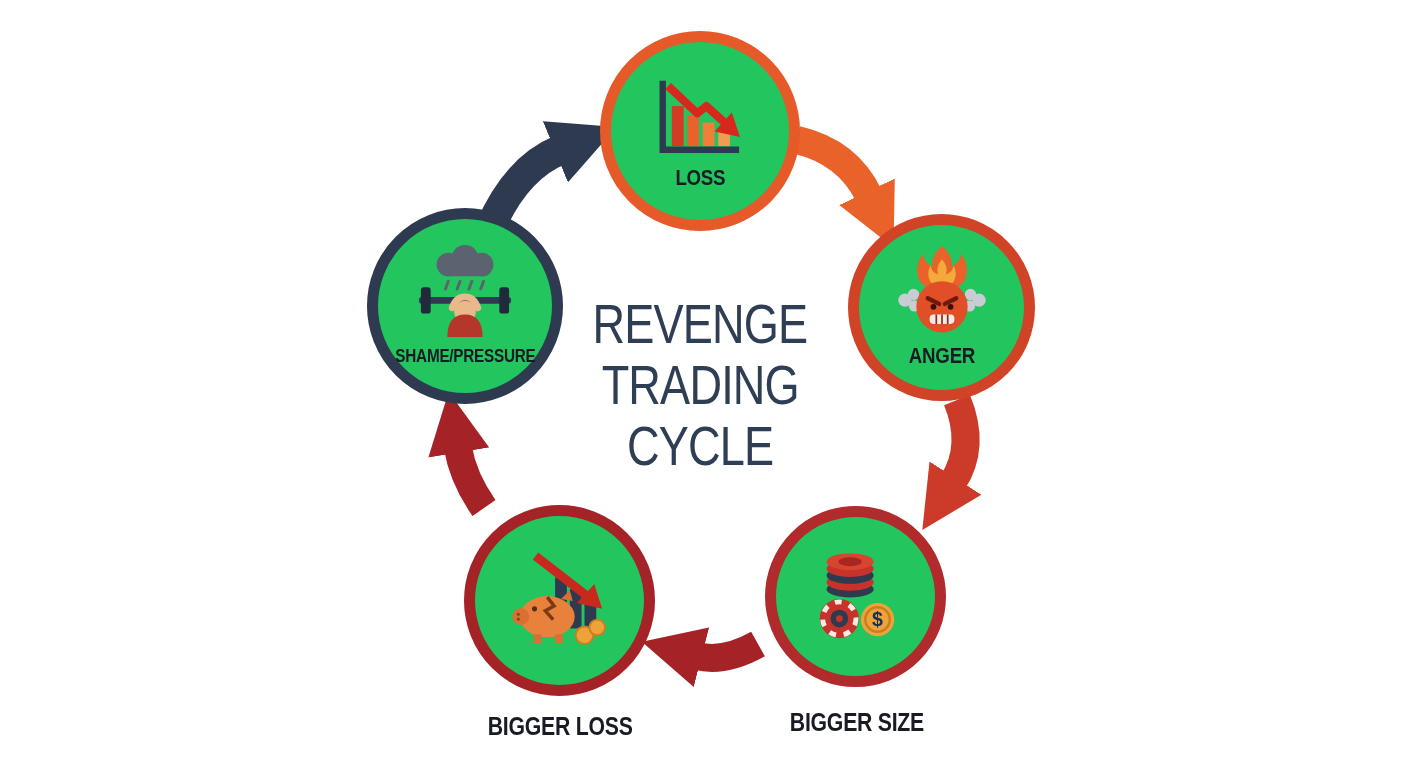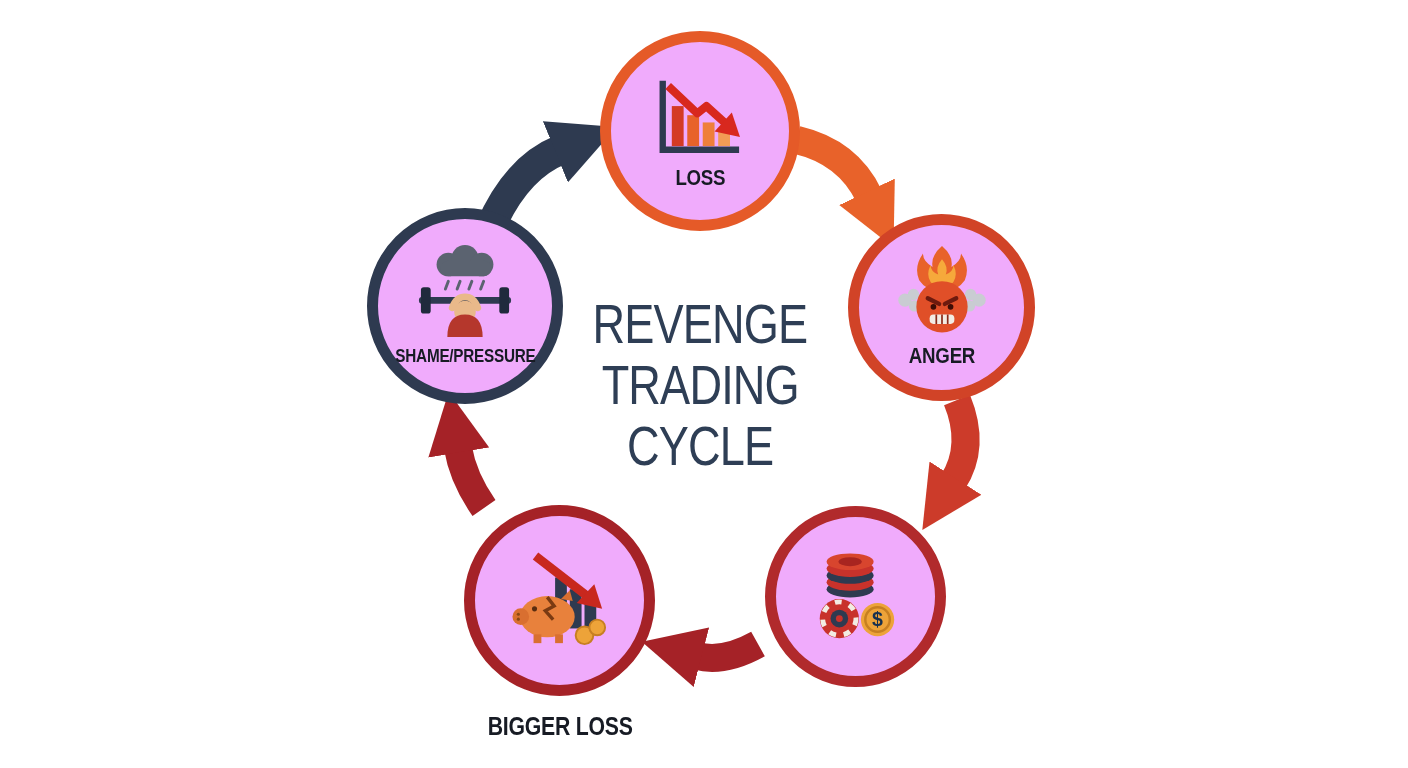--- a/index.html
+++ b/index.html
@@ -4,21 +4,21 @@
 <style>
   * { margin:0; padding:0; box-sizing:border-box; }
   html,body { background:#fff; font-family:"Liberation Sans", sans-serif; }
   .canvas {
     position:relative; width:1408px; height:768px;
     background:var(--background,#fff); overflow:hidden;
   }
   .arrows { position:absolute; left:0; top:0; width:1408px; height:768px; }
 
   .node {
-    position:absolute; border-radius:50%; background:#f0abfc;
+    position:absolute; border-radius:50%; background:#22c55e;
     display:flex; flex-direction:column; align-items:center; justify-content:center;
     z-index:2;
   }
   .node-loss        { left:600px; top:31px;  width:200px; height:200px; border:11px solid var(--loss-ring); }
   .node-anger       { left:848px; top:214px; width:187px; height:187px; border:11px solid var(--anger-ring); }
   .node-bigger-size { left:765px; top:506px; width:181px; height:181px; border:11px solid var(--bigger-size-ring); }
   .node-bigger-loss { left:464px; top:505px; width:191px; height:191px; border:11px solid var(--bigger-loss-ring); }
   .node-shame       { left:367px; top:208px; width:196px; height:196px; border:11px solid var(--shame-ring); }
 
   .node-label {
@@ -174,14 +174,17 @@
       <circle cx="55" cy="68" r="11" fill="#e9b98a"></circle>
       <path d="M37 94 Q37 71 55 71 Q73 71 73 94 Z" fill="#b5372c"></path>
       <path d="M42 64 Q46 53 55 53 Q64 53 68 64" stroke="#e9b98a" stroke-width="7" fill="none" stroke-linecap="round"></path>
     </svg>
     <span class="node-label">SHAME/PRESSURE</span>
   </div>
 
   <div class="ext-label label-bigger-loss">
     <span>BIGGER LOSS</span>
   </div>
+  <div class="ext-label label-bigger-size">
+    <span>BIGGER SIZE</span>
+  </div>
 
 </div>
 
 </body></html>

